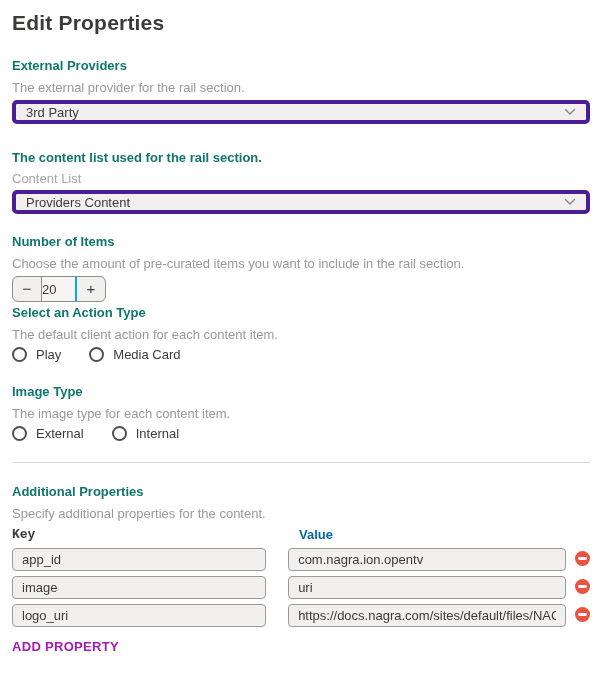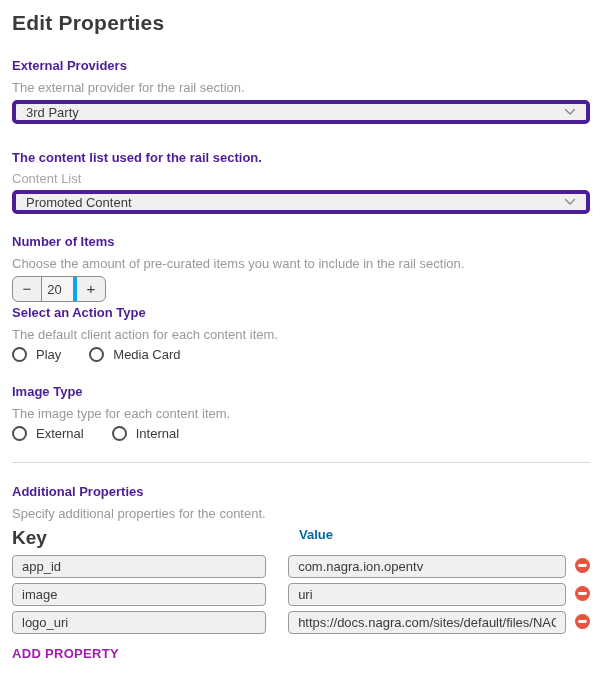--- a/index.html
+++ b/index.html
@@ -11,21 +11,21 @@
     color: #3f3f3e;
     overflow: hidden;
   }
   .page { padding: 0 12px; }
 
   .page-title {
     font-size: 21px; font-weight: bold; letter-spacing: .2px;
     margin: 10px 0 0 0; line-height: 26px; color: #3b3b3a;
   }
 
-  .sec-label { font-size: 13px; font-weight: bold; color: #4c1d95; line-height: 15px; }
+  .sec-label { font-size: 13px; font-weight: bold; color: #0f766e; line-height: 15px; }
   .desc { font-size: 13px; color: #9b9997; line-height: 15px; }
   .light-label { font-size: 13px; color: #a8a6a4; line-height: 15px; }
 
   
   .select {
     height: 24px; width: 578px;
     background: #f1f0ef;
     border: 4px solid #4c1d95;
     border-radius: 5px;
     display: flex; align-items: center; justify-content: space-between;
@@ -43,40 +43,40 @@
     background: #f1f0ef; overflow: hidden;
   }
   .stepper .step-btn {
     width: 28px; border: none; background: transparent;
     font-size: 15px; color: #3b3b3a; cursor: pointer;
     font-family: "Liberation Sans", sans-serif;
     padding: 0; line-height: 24px;
   }
   .stepper .step-value {
     width: 36px; border: none;
-    border-left: 1px solid #8f8d8b; border-right: 4px solid #0ea5e9;
-    background: #f6f5f4; text-align: center; padding: 0 6px 0 0;
+    border-left: 1px solid #8f8d8b; border-right: 2px solid #0ea5e9;
+    background: #f6f5f4; text-align: left; padding: 0 6px 0 0;
     font-size: 13px; color: #3b3b3a;
     font-family: "Liberation Sans", sans-serif;
   }
 
   
   .radio-row { display: flex; align-items: center; }
   .radio-item { display: flex; align-items: center; margin-right: 28px; cursor: pointer; }
   .radio-circle {
     width: 15px; height: 15px; border-radius: 50%;
     border: 2px solid #4f4f4f; background: #fff; flex: 0 0 auto;
   }
   .radio-label { font-size: 13px; color: #3b3b3a; margin-left: 9px; line-height: 15px; }
 
   .divider { border: none; border-top: 1px solid #dbd9d7; margin: 0; }
 
   
   .prop-headers { display: flex; }
-  .prop-headers .key-header { width: 287px; font-size: 19px; font-weight: bold; color: #3b3b3a; }
+  .prop-headers .key-header { width: 287px; font-size: 13px; font-weight: bold; color: #3b3b3a; font-family: Liberation Mono, monospace; }
   .prop-headers .value-header { font-size: 13px; font-weight: bold; color: #0369a1; }
 
   .prop-row { display: flex; align-items: center; margin-top: 5px; }
   .prop-input {
     height: 23px; background: #f1f0ef;
     border: 1px solid #9c9a98; border-radius: 4px;
     padding: 0 9px; font-size: 13px; color: #3b3b3a;
     font-family: "Liberation Sans", sans-serif;
     white-space: nowrap; overflow: hidden;
   }
@@ -134,21 +134,21 @@
       <svg width="12" height="8" viewBox="0 0 12 8">
           <path d="M1.5 1.5 L6 6 L10.5 1.5" stroke="#8a8886" stroke-width="1.4" fill="none" stroke-linecap="round"></path>
         </svg>
     </span>
   </div>
 
   
   <div class="sec-label mt-cl-heading">The content list used for the rail section.</div>
   <div class="light-label mt-cl-label">Content List</div>
   <div class="select mt-cl-select">
-    <span>Promoted Content</span>
+    <span>Providers Content</span>
     <span class="chevron">
       <svg width="12" height="8" viewBox="0 0 12 8">
           <path d="M1.5 1.5 L6 6 L10.5 1.5" stroke="#8a8886" stroke-width="1.4" fill="none" stroke-linecap="round"></path>
         </svg>
     </span>
   </div>
 
   
   <div class="sec-label mt-noi-label">Number of Items</div>
   <div class="desc mt-noi-desc">Choose the amount of pre-curated items you want to include in the rail section.</div>

